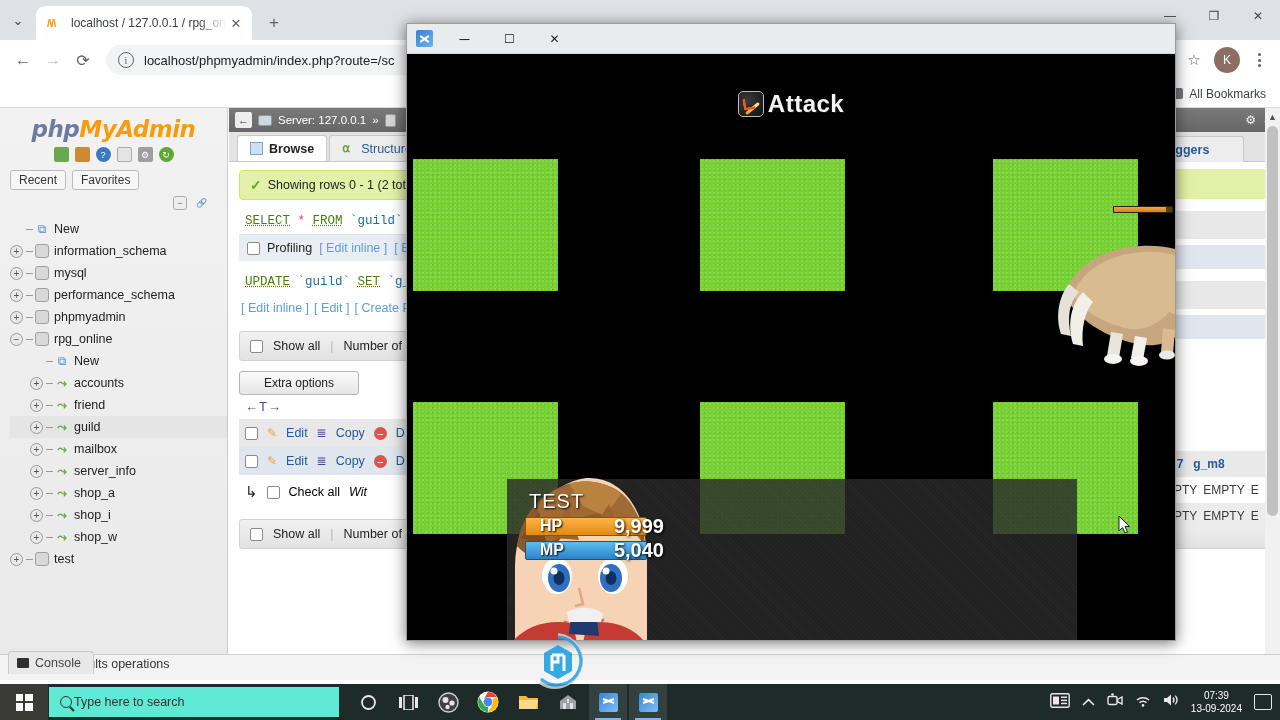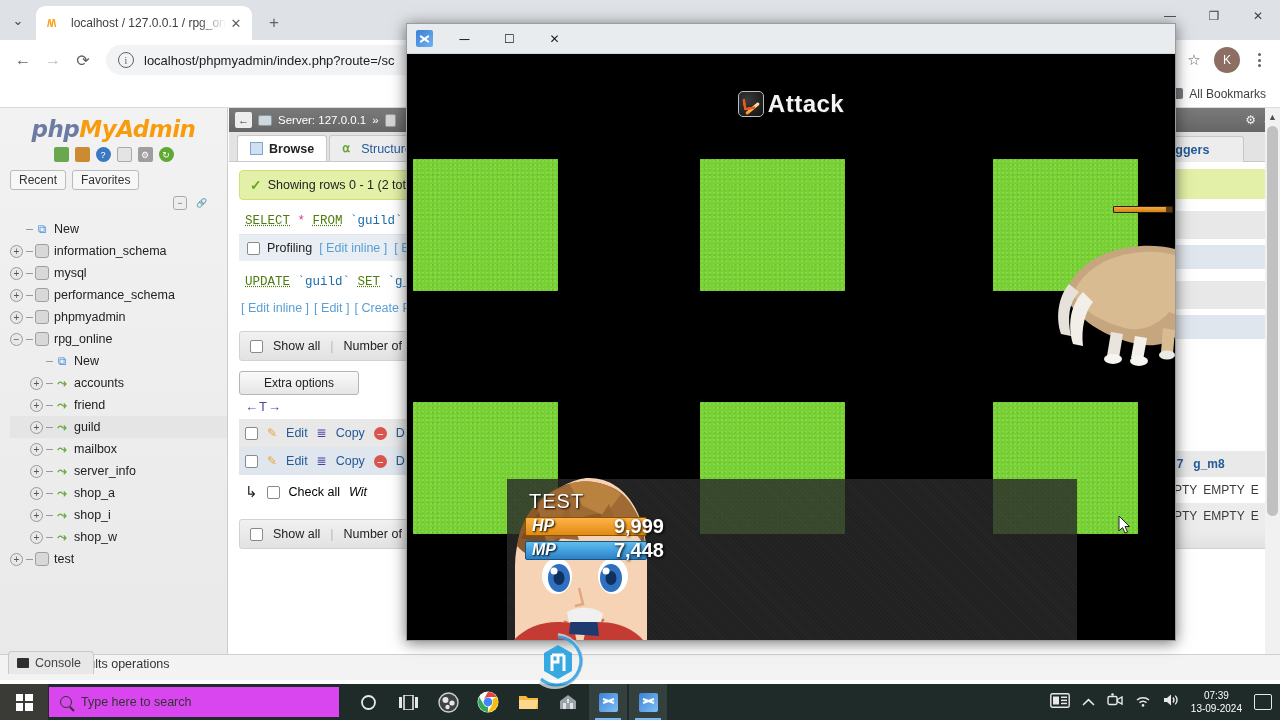--- a/index.html
+++ b/index.html
@@ -225,22 +225,22 @@
                      background:repeating-linear-gradient(45deg,rgba(255,255,255,.025) 0 1px,transparent 1px 3px); }
   .portrait { position:absolute; left:102px; bottom:-22px; width:140px; height:186px;
               overflow:hidden; }
   .hud-name { position:absolute; left:122px; bottom:127px; color:#fff; font-size:20px;
               letter-spacing:1px; text-shadow:1px 1px 2px #000; }
   .bar { position:absolute; left:118px; height:19px; width:122px; border-radius:2px; }
   .bar.hp { bottom:104px; background:linear-gradient(to bottom,#ffb347,#e08a13);
             border:1px solid #8c5400; }
   .bar.mp { bottom:80px; background:linear-gradient(to bottom,#5fbdf0,#2b82c9);
             border:1px solid #17547f; }
-  .bar-lab { position:absolute; left:6px; top:-1px; color:#fff; font-size:16px;
-             font-weight:bold; text-shadow:1px 1px 2px #000;font-style:italic; }
+  .bar-lab { position:absolute; left:14px; top:-1px; color:#fff; font-size:16px;
+             font-weight:bold; text-shadow:1px 1px 2px #000; }
   .bar-val { position:absolute; right:-18px; top:-3px; color:#fff; font-size:20px;
              font-weight:bold; text-shadow:1px 1px 3px #000; white-space:nowrap; }
   .cursor { position:absolute; left:711px; top:461px; width:13px; height:19px; z-index:40; }
 
   
   .wm { position:absolute; left:528px; top:630px; width:216px; height:62px;
         display:flex; align-items:center; gap:7px; opacity:.88; z-index:60; }
   .wm-logo { width:60px; height:60px; position:relative; flex:0 0 60px; }
   .wm-txt { display:flex; flex-direction:column; line-height:1; }
   .wm-rrcg { font-size:27px; font-weight:bold; color:#cfcfcf;
@@ -251,22 +251,22 @@
            font-family:"DejaVu Sans", sans-serif; }
 
   
   .taskbar { position:absolute; left:0; top:684px; width:1280px; height:36px;
              background:#1f2b29; display:flex; align-items:center; z-index:50; }
   .startbtn { width:48px; height:36px; display:flex; align-items:center; justify-content:center;
               background:#3a3a37; }
   .winlogo { width:17px; height:17px; display:grid; grid-template-columns:1fr 1fr;
              grid-template-rows:1fr 1fr; gap:2px; }
   .winlogo i { background:#fff; display:block; }
-  .searchbox { width:290px; height:30px; background:#d946ef; display:flex; align-items:center;
-               gap:9px; padding:0 11px; margin-left:1px; }
+  .searchbox { width:290px; height:30px; background:#5eead4; display:flex; align-items:center;
+               gap:2px; padding:0 11px; margin-left:1px; }
   .mag { width:12px; height:12px; border:1.6px solid #333; border-radius:50%; position:relative;
          flex:0 0 12px; }
   .mag::after { content:""; position:absolute; right:-4px; bottom:-3px; width:6px; height:1.6px;
                 background:#333; transform:rotate(45deg); }
   .searchtxt { font-size:12.5px; color:#333; }
   .tbicons { display:flex; align-items:center; gap:2px; margin-left:10px; }
   .tbi { width:38px; height:36px; display:flex; align-items:center; justify-content:center;
          position:relative; }
   .tbi.active { background:#33403e; }
   .tbi.active::after { content:""; position:absolute; bottom:0; left:6px; right:6px; height:2px;
@@ -713,21 +713,21 @@
       </svg>
 
       <div class="hud-name">TEST</div>
 
       <div class="bar hp">
         <span class="bar-lab">HP</span>
         <span class="bar-val">9,999</span>
       </div>
       <div class="bar mp">
         <span class="bar-lab">MP</span>
-        <span class="bar-val">7,448</span>
+        <span class="bar-val">5,040</span>
       </div>
 
       <svg class="cursor" viewBox="0 0 13 19">
         <path d="M1 1 L1 16 L4.5 12.5 L7 18 L9.5 17 L7 11.5 L11.5 11.5 Z" fill="#fff" stroke="#222" stroke-width="1"></path>
       </svg>
     </div>
   </div>
 
   <div class="wm">
     <svg class="wm-logo" viewBox="0 0 60 60">

